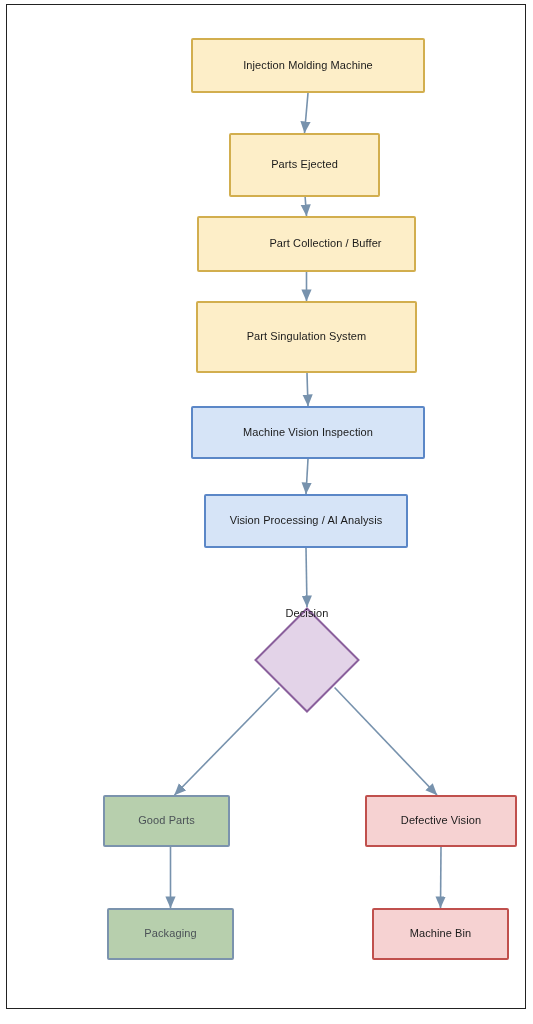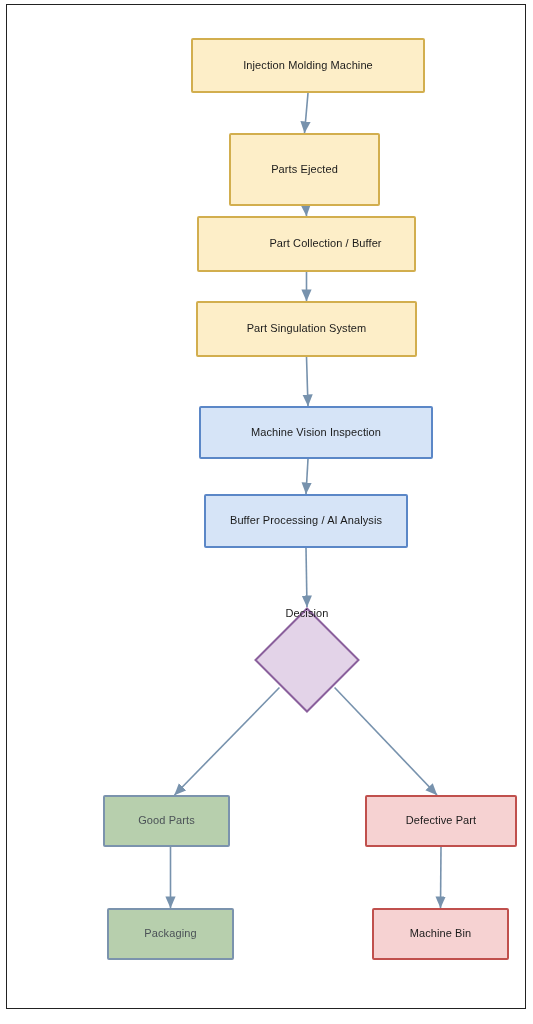--- a/index.html
+++ b/index.html
@@ -100,46 +100,46 @@
         <line x1="287.56" y1="687.56" x2="390" y2="795" stroke="#7792ad" marker-end="url(#arrowhead)"></line>
         <line x1="123.5" y1="847" x2="123.5" y2="908" stroke="#7792ad" marker-end="url(#arrowhead)"></line>
         <line x1="394" y1="847" x2="393.5" y2="908" stroke="#7792ad" marker-end="url(#arrowhead)"></line>
       </g>
   </svg>
 
   <div id="node-layer">
       <div class="node" style="left: 144px; top: 38px; width: 234px; height: 55px; background: rgb(253, 238, 200); border-color: rgb(210, 174, 78); color: rgb(26, 26, 26);">
         <span class="label">Injection Molding Machine</span>
       </div>
-      <div class="node" style="left: 182px; top: 133px; width: 151px; height: 73px; background: rgb(253, 238, 200); border-color: rgb(210, 174, 78); color: rgb(26, 26, 26);">
+      <div class="node" style="left: 182px; top: 133px; width: 151px; height: 64px; background: rgb(253, 238, 200); border-color: rgb(210, 174, 78); color: rgb(26, 26, 26);">
         <span class="label">Parts Ejected</span>
       </div>
       <div class="node" style="left: 150px; top: 216px; width: 219px; height: 56px; background: rgb(253, 238, 200); border-color: rgb(210, 174, 78); color: rgb(26, 26, 26); padding-left: 38px;">
         <span class="label">Part Collection / Buffer</span>
       </div>
-      <div class="node" style="left: 149px; top: 301px; width: 221px; height: 56px; background: rgb(253, 238, 200); border-color: rgb(210, 174, 78); color: rgb(26, 26, 26);">
+      <div class="node" style="left: 149px; top: 301px; width: 221px; height: 72px; background: rgb(253, 238, 200); border-color: rgb(210, 174, 78); color: rgb(26, 26, 26);">
         <span class="label">Part Singulation System</span>
       </div>
-      <div class="node" style="left: 152px; top: 406px; width: 234px; height: 53px; background: rgb(214, 228, 247); border-color: rgb(91, 135, 199); color: rgb(26, 26, 26);">
+      <div class="node" style="left: 144px; top: 406px; width: 234px; height: 53px; background: rgb(214, 228, 247); border-color: rgb(91, 135, 199); color: rgb(26, 26, 26);">
         <span class="label">Machine Vision Inspection</span>
       </div>
       <div class="node" style="left: 157px; top: 494px; width: 204px; height: 54px; background: rgb(214, 228, 247); border-color: rgb(91, 135, 199); color: rgb(26, 26, 26);">
-        <span class="label">Buffer Processing / AI Analysis</span>
+        <span class="label">Vision Processing / AI Analysis</span>
       </div>
       <div class="diamond" style="left: 207px; top: 607px; width: 106px; height: 106px;">
         <svg class="dshape" viewBox="0 0 106 106">
           <polygon points="53,1.5 104.5,53 53,104.5 1.5,53" fill="#e3d3e8" stroke="#8a5f9c" stroke-width="2"></polygon>
         </svg>
         <span class="label" style="color: rgb(26, 26, 26);">Decision</span>
       </div>
       <div class="node" style="left: 56px; top: 795px; width: 127px; height: 52px; background: rgb(183, 207, 173); border-color: rgb(123, 147, 173); color: rgb(75, 82, 87);">
         <span class="label">Good Parts</span>
       </div>
       <div class="node" style="left: 318px; top: 795px; width: 152px; height: 52px; background: rgb(246, 210, 210); border-color: rgb(192, 80, 77); color: rgb(26, 26, 26);">
-        <span class="label">Defective Part</span>
+        <span class="label">Defective Vision</span>
       </div>
       <div class="node" style="left: 60px; top: 908px; width: 127px; height: 52px; background: rgb(183, 207, 173); border-color: rgb(123, 147, 173); color: rgb(75, 82, 87);">
         <span class="label">Packaging</span>
       </div>
       <div class="node" style="left: 325px; top: 908px; width: 137px; height: 52px; background: rgb(246, 210, 210); border-color: rgb(192, 80, 77); color: rgb(26, 26, 26);">
         <span class="label">Machine Bin</span>
       </div>
     </div>
 
 </div>

